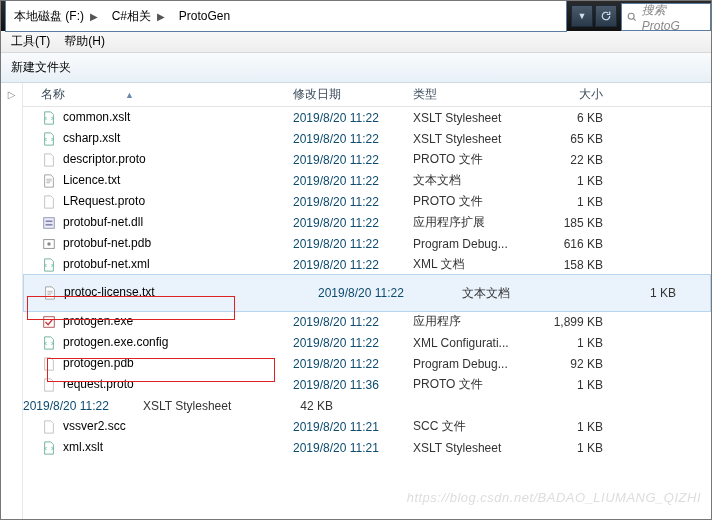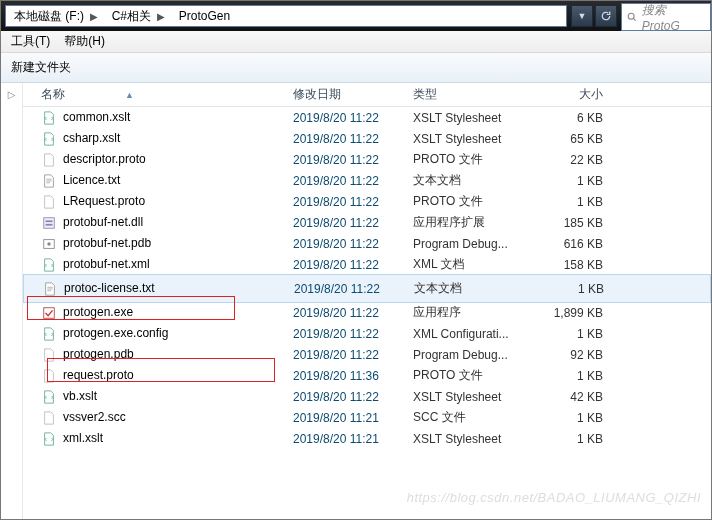--- a/index.html
+++ b/index.html
@@ -17,21 +17,21 @@
   height: 30px;
   background: linear-gradient(#2b2b2b, #111);
   display: flex;
   align-items: center;
   padding: 0 0 0 0;
   color: #fff;
 }
 .breadcrumb {
   display: flex;
   align-items: flex-start;
-  height: 22px;
+  height: 32px;
   background: #fff;
   color: #000;
   border: 1px solid #5a7ca0;
   margin: 3px 0 3px 4px;
   flex: 1;
   font-size: 12px;
 }
 .bc-seg {
   padding: 0 6px 0 8px;
   display: flex;
@@ -129,21 +129,21 @@
 .sort-ind { color: #6a8ab0; font-size: 9px; }
 .rows { }
 .row {
   display: flex;
   height: 21px;
   align-items: center;
   font-size: 12px;
   color: #000;
   position: relative;
 }
-.row.hover { background: #eaf3fb; border: 1px solid #b8d6f0; height: 29px; margin: -1px 0; }
+.row.hover { background: #eaf3fb; border: 1px solid #b8d6f0; height: 38px; margin: -1px 0; gap: 24px; }
 .row .c-name { width: 270px; padding-left: 18px; display: flex; align-items: flex-start; gap: 6px; overflow: hidden; white-space: nowrap; }
 .row .c-date { width: 120px; color: #0c4a6e; }
 .row .c-type { width: 130px; color: #333; overflow: hidden; white-space: nowrap; text-overflow: ellipsis; }
 .row .c-size { width: 80px; text-align: right; padding-right: 20px; color: #333; }
 .icon {
   width: 16px;
   height: 16px;
   display: inline-flex;
   align-items: center;
   justify-content: center;
@@ -401,29 +401,20 @@
               <path d="M3 1h7l3 3v11H3z" fill="#fff" stroke="#bbb"></path>
             </svg>
           </span>
           <span>request.proto</span>
         </div>
         <div class="c-date">2019/8/20 11:36</div>
         <div class="c-type">PROTO 文件</div>
         <div class="c-size">1 KB</div>
       </div>
       <div class="row">
-        <div class="c-name">
-          <span class="icon">
-            <svg viewBox="0 0 16 16">
-              <path d="M3 1h7l3 3v11H3z" fill="#fff" stroke="#6a9"></path>
-              <path d="M5 7l-1.5 1.5L5 10M11 7l1.5 1.5L11 10" stroke="#3a8" fill="none"></path>
-            </svg>
-          </span>
-          <span>vb.xslt</span>
-        </div>
         <div class="c-date">2019/8/20 11:22</div>
         <div class="c-type">XSLT Stylesheet</div>
         <div class="c-size">42 KB</div>
       </div>
       <div class="row">
         <div class="c-name">
           <span class="icon">
             <svg viewBox="0 0 16 16">
               <path d="M3 1h7l3 3v11H3z" fill="#fff" stroke="#bbb"></path>
             </svg>

